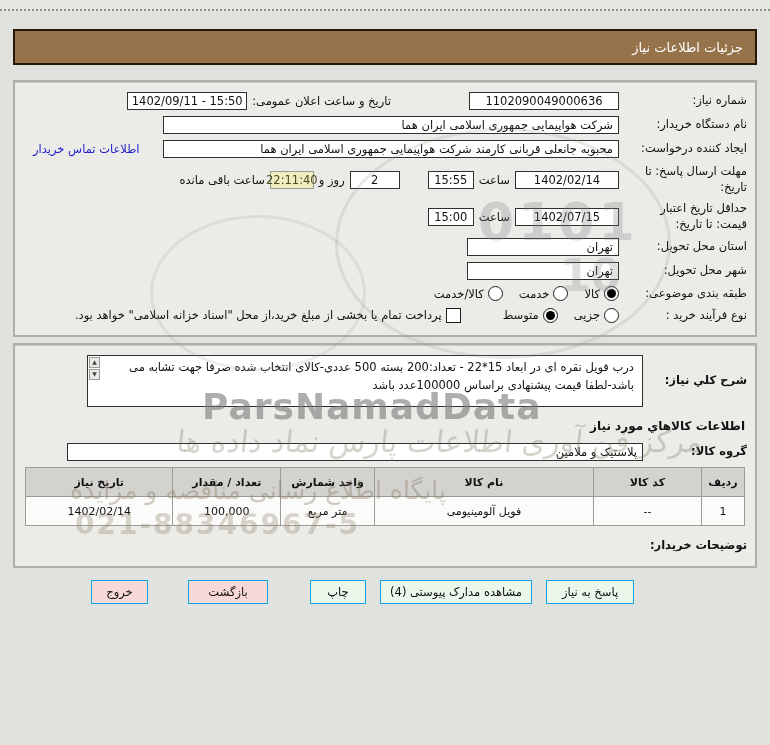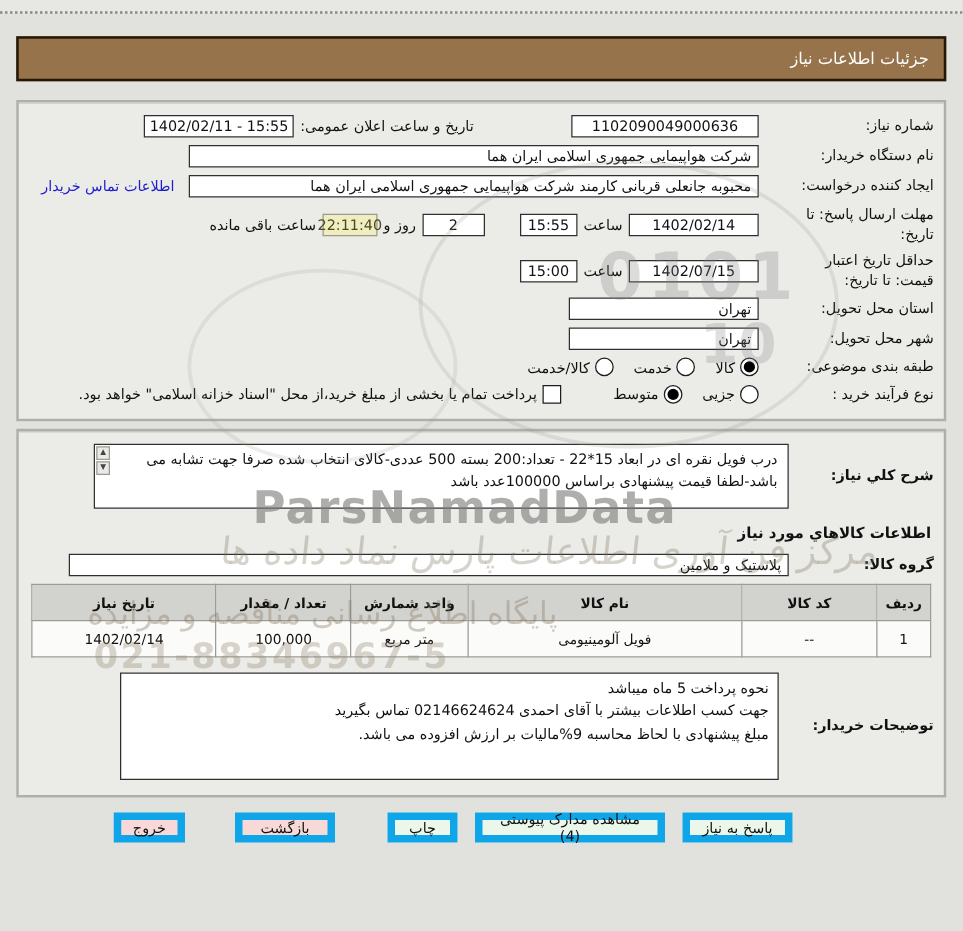--- a/index.html
+++ b/index.html
@@ -21,21 +21,21 @@
 
   .panel{
     margin:15px 13px 0 13px;background:#ebebe8;
     border:2px solid #aeaeab;box-shadow:0 1px 0 #c9c9c6 inset;
     padding:10px 8px 12px 8px;box-sizing:border-box;position:relative;z-index:1;
   }
   .panel2{margin-top:6px;}
 
   .row{display:flex;align-items:center;margin-bottom:6px;}
   .row:last-child{margin-bottom:0;}
-  .lbl{width:120px;flex:none;font-size:11.5px;line-height:1.35;padding-left:20px;}
+  .lbl{width:120px;flex:none;font-size:11.5px;line-height:1.35;padding-left:8px;}
   .lbl.b,.b{font-weight:bold;}
   .ibox{
     background:#fff;border:1px solid #2f2f2f;height:18px;box-sizing:border-box;
     display:flex;align-items:center;justify-content:center;font-size:11.5px;
     overflow:hidden;white-space:nowrap;
   }
   .ibox.start{justify-content:flex-start;padding:0 5px;}
   .num{direction:ltr;unicode-bidi:isolate;}
   .mini-lbl{font-size:11.5px;margin:0 5px;white-space:nowrap;}
   .hl{
@@ -86,21 +86,21 @@
 
   .notesbox{
     background:#fff;border:1px solid #2f2f2f;width:527px;height:86px;box-sizing:border-box;
     padding:2px 7px;font-size:11.5px;line-height:1.6;text-align:right;overflow:hidden;
   }
 
   .btnbar{
     margin:12px 136px 0 0;display:flex;align-items:center;position:relative;z-index:1;
   }
   .btn{
-    height:24px;border:6px solid #0ea5e9;font-family:inherit;font-size:11.5px;
+    height:24px;border:1px solid #0ea5e9;font-family:inherit;font-size:11.5px;
     display:flex;align-items:center;justify-content:center;cursor:pointer;
     box-sizing:border-box;color:#111;
   }
   .btn.green{background:#ebf7eb;}
   .btn.pink{background:#f9d8d8;}
 
   
   .wm{position:absolute;pointer-events:none;z-index:6;white-space:nowrap;}
   .wm-brand{left:202px;top:386px;font-size:36px;font-weight:bold;color:rgba(125,125,123,.62);letter-spacing:1px;direction:ltr;}
   .wm-line1{right:70px;top:424px;font-size:30px;font-style:italic;color:rgba(120,110,88,.30);transform:skewX(8deg);}
@@ -119,21 +119,21 @@
 <div class="title-bar">
   <span>جزئیات اطلاعات نیاز</span>
 </div>
 
 <div class="panel">
 
   <div class="row">
     <span class="lbl">شماره نیاز:</span>
     <div class="ibox num" style="width:150px">1102090049000636</div>
     <span class="mini-lbl" style="margin-right:78px">تاریخ و ساعت اعلان عمومی:</span>
-    <div class="ibox num" style="width:120px">1402/02/11 - 15:55</div>
+    <div class="ibox num" style="width:120px">1402/09/11 - 15:50</div>
   </div>
 
   <div class="row">
     <span class="lbl">نام دستگاه خریدار:</span>
     <div class="ibox start" style="width:456px">شرکت هواپیمایی جمهوری اسلامی ایران هما</div>
   </div>
 
   <div class="row">
     <span class="lbl">ایجاد کننده درخواست:</span>
     <div class="ibox start" style="width:456px">محبوبه جانعلی قربانی کارمند شرکت هواپیمایی جمهوری اسلامی ایران هما</div>
@@ -235,25 +235,20 @@
         <td>فویل آلومینیومی</td>
         <td>متر مربع</td>
         <td class="num">100,000</td>
         <td class="num">1402/02/14</td>
       </tr>
     </tbody>
   </table>
 
   <div class="row" style="margin-top:12px;align-items:center">
     <span class="lbl b" style="width:104px">توضیحات خریدار:</span>
-    <div class="notesbox">
-      <div>نحوه پرداخت 5 ماه میباشد</div>
-      <div>جهت کسب اطلاعات بیشتر با آقای احمدی 02146624624 تماس بگیرید</div>
-      <div>مبلغ پیشنهادی با لحاظ محاسبه 9%مالیات بر ارزش افزوده می باشد.</div>
-    </div>
   </div>
 </div>
 
 <div class="btnbar">
   <button class="btn green" style="width:88px">پاسخ به نیاز</button>
   <button class="btn green" style="width:152px;margin-right:14px">مشاهده مدارک پیوستی (4)</button>
   <button class="btn green" style="width:56px;margin-right:14px">چاپ</button>
   <button class="btn pink" style="width:80px;margin-right:42px">بازگشت</button>
   <button class="btn pink" style="width:57px;margin-right:40px">خروج</button>
 </div>

